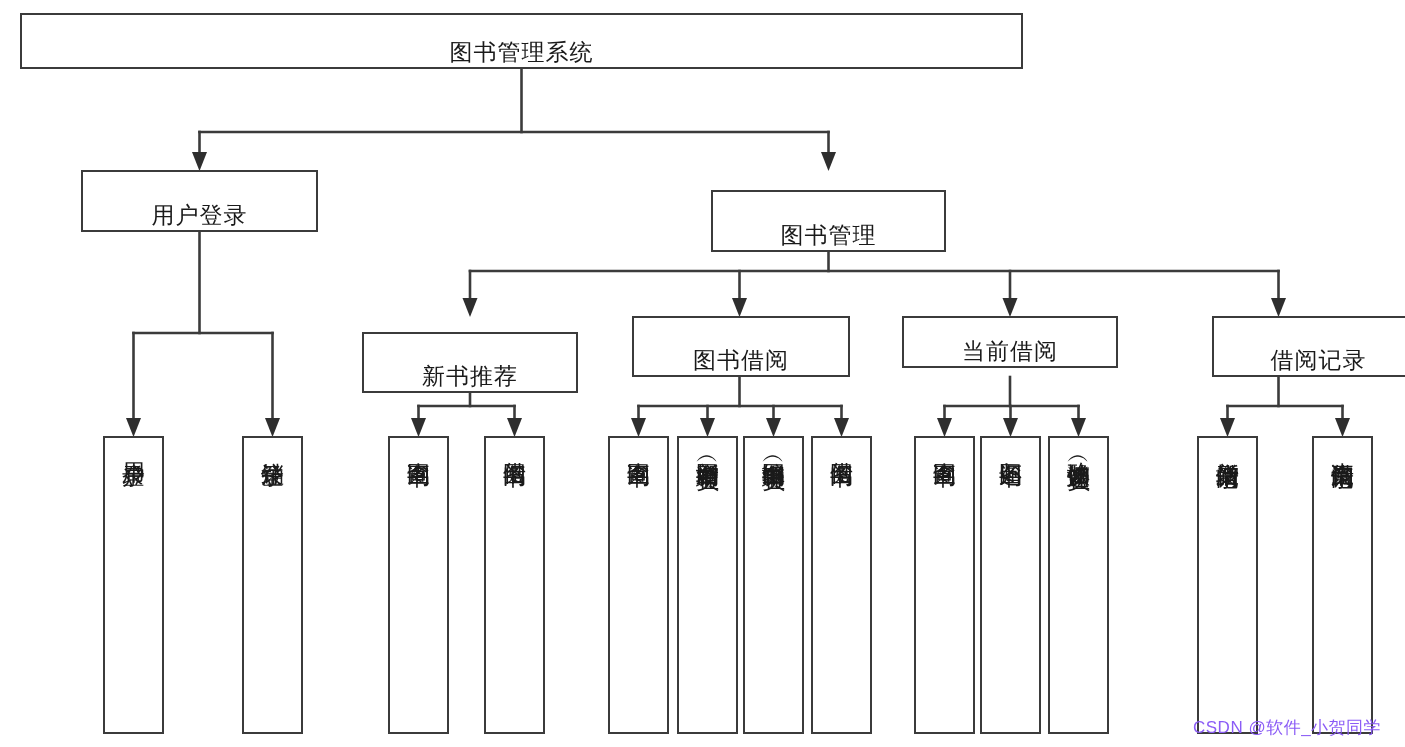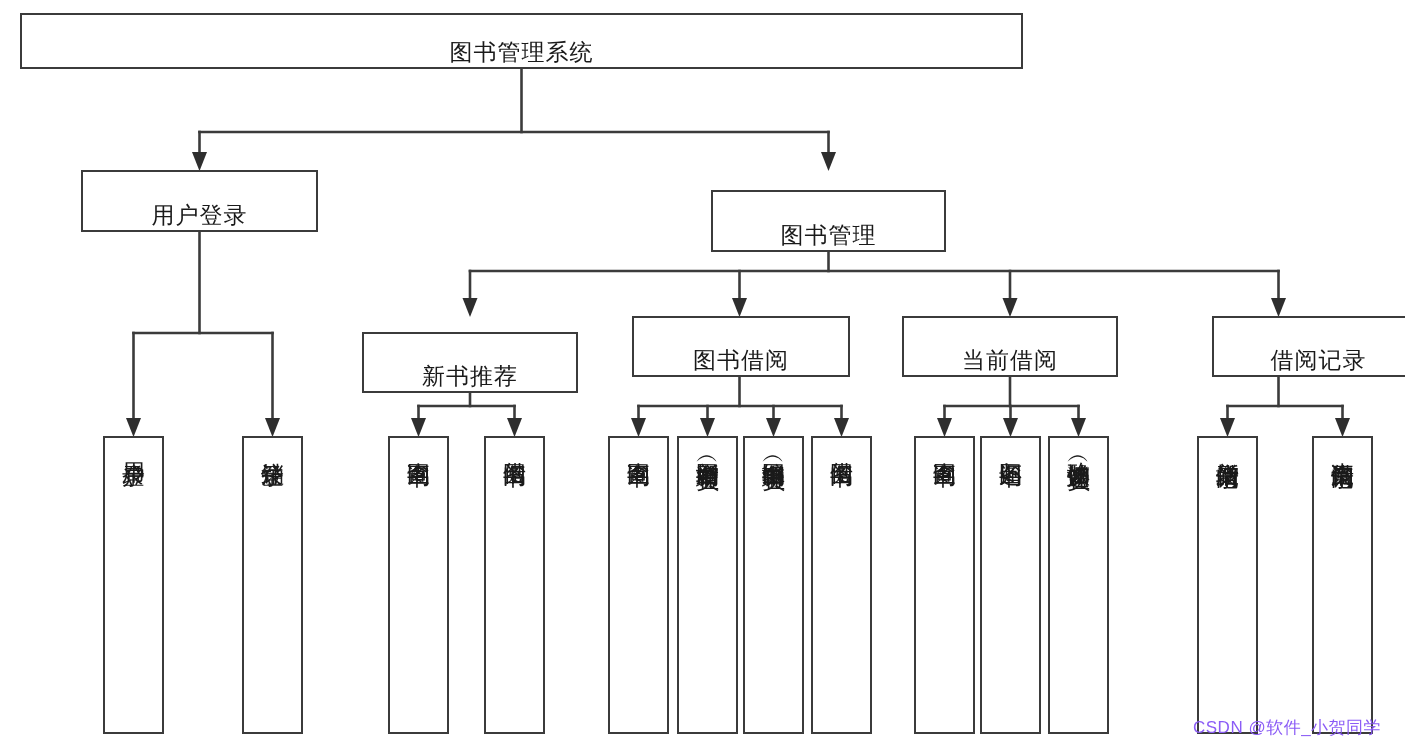--- a/index.html
+++ b/index.html
@@ -134,21 +134,21 @@
   <div class="node horiz" style="left: 711px; top: 170px; width: 235px; height: 62px; margin-top: 20px;">
     <span>图书管理</span>
   </div>
 
   <div class="node horiz" style="left: 362px; top: 332px; width: 216px; height: 61px;">
     <span>新书推荐</span>
   </div>
   <div class="node horiz" style="left: 632px; top: 316px; width: 218px; height: 61px;">
     <span>图书借阅</span>
   </div>
-  <div class="node horiz" style="left: 902px; top: 316px; width: 216px; height: 61px;">
+  <div class="node horiz" style="left: 902px; top: 316px; width: 216px; height: 52px;">
     <span>当前借阅</span>
   </div>
   <div class="node horiz" style="left: 1172px; top: 316px; width: 213px; height: 61px; margin-left: 40px;">
     <span>借阅记录</span>
   </div>
 
   <div class="node vert" style="left: 103px; top: 436px; width: 61px; height: 298px;">
     <span class="vtext">用户登录</span>
   </div>
   <div class="node vert" style="left: 242px; top: 436px; width: 61px; height: 298px;">

